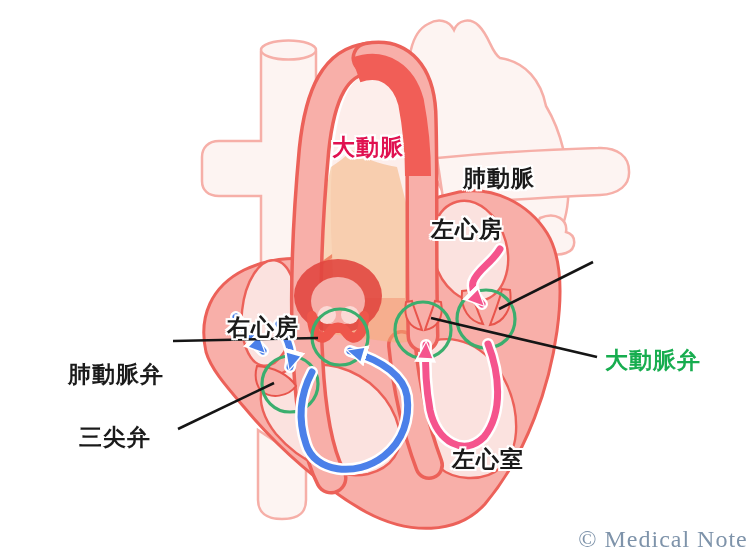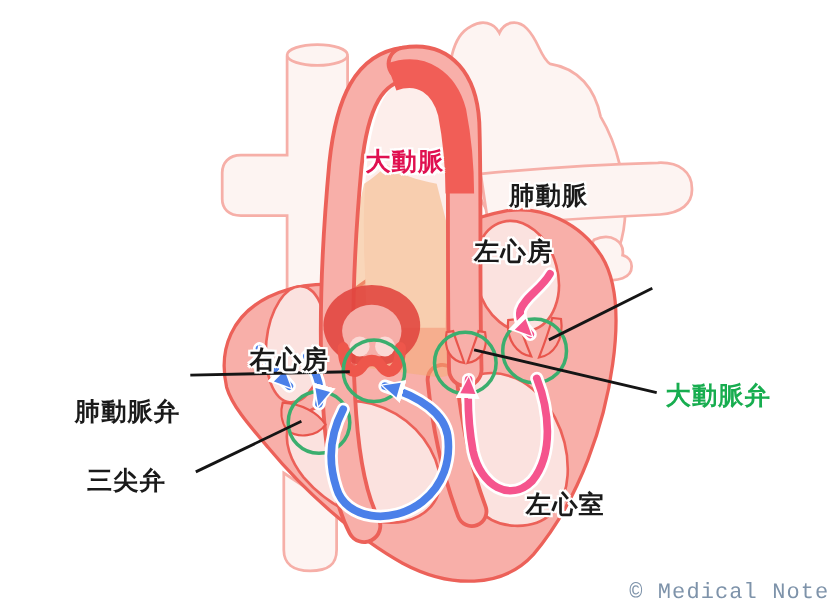--- a/index.html
+++ b/index.html
@@ -36,21 +36,21 @@
   .fill-pink{fill:var(--arterial-arrow-pink);}
   .jp-label{position:absolute;transform:translate(-50%,-50%);white-space:nowrap;
     font-size:23px;font-weight:700;letter-spacing:1px;color:var(--label-text);
     text-shadow:-2px -2px 0 var(--label-halo),2px -2px 0 var(--label-halo),
                 -2px 2px 0 var(--label-halo),2px 2px 0 var(--label-halo),
                 0 -2px 0 var(--label-halo),0 2px 0 var(--label-halo),
                 -2px 0 0 var(--label-halo),2px 0 0 var(--label-halo);}
   .accent-aorta{color:var(--aorta-label);margin-top:17px;}
   .accent-green{color:var(--aortic-valve-label);}
   .copyright{position:absolute;transform:translate(-50%,-50%);white-space:nowrap;
-    font-family:Liberation Mono, monospace;font-size:20px;
+    font-family:Liberation Serif, serif;font-size:24px;
     letter-spacing:1px;color:var(--copyright-text);}
 </style>
 </head>
 <body>
 
 <div class="stage">
   <svg width="754" height="558" viewBox="0 0 754 558">
     <defs>
       <marker id="mh-blue" viewBox="0 0 14 14" refX="11" refY="7" markerWidth="22" markerHeight="22" orient="auto" markerUnits="userSpaceOnUse">
         <path d="M0,0 L14,7 L0,14 Z" fill="#ffffff"></path>
@@ -127,15 +127,15 @@
     <path class="st-leader" d="M 597,357 L 431,318"></path>
   </svg>
 
   <div class="jp-label accent-aorta" style="left:368px;top:130px;">大動脈</div>
   <div class="jp-label" style="left:499px;top:178px;">肺動脈</div>
   <div class="jp-label" style="left:467px;top:229px;">左心房</div>
   <div class="jp-label" style="left:263px;top:287px;margin-top:40px;">右心房</div>
   <div class="jp-label" style="left:116px;top:342px;margin-top:32px;">肺動脈弁</div>
   <div class="jp-label accent-green" style="left:653px;top:360px;">大動脈弁</div>
   <div class="jp-label" style="left:115px;top:437px;">三尖弁</div>
-  <div class="jp-label" style="left:514px;top:459px;font-family:Liberation Serif, serif;">左心室</div>
+  <div class="jp-label" style="left:488px;top:459px;font-family:Liberation Serif, serif;">左心室</div>
   <div class="copyright" style="left:663px;top:539px;">© Medical Note</div>
 </div>
 
 </body></html>

